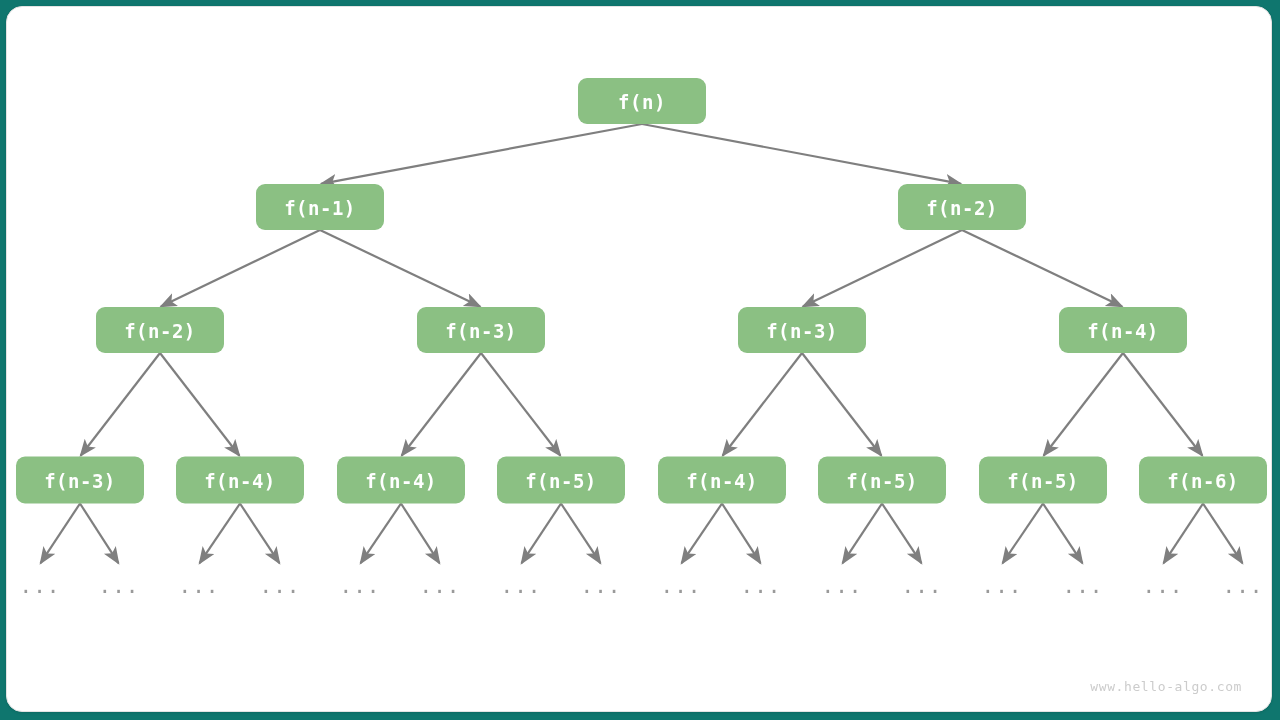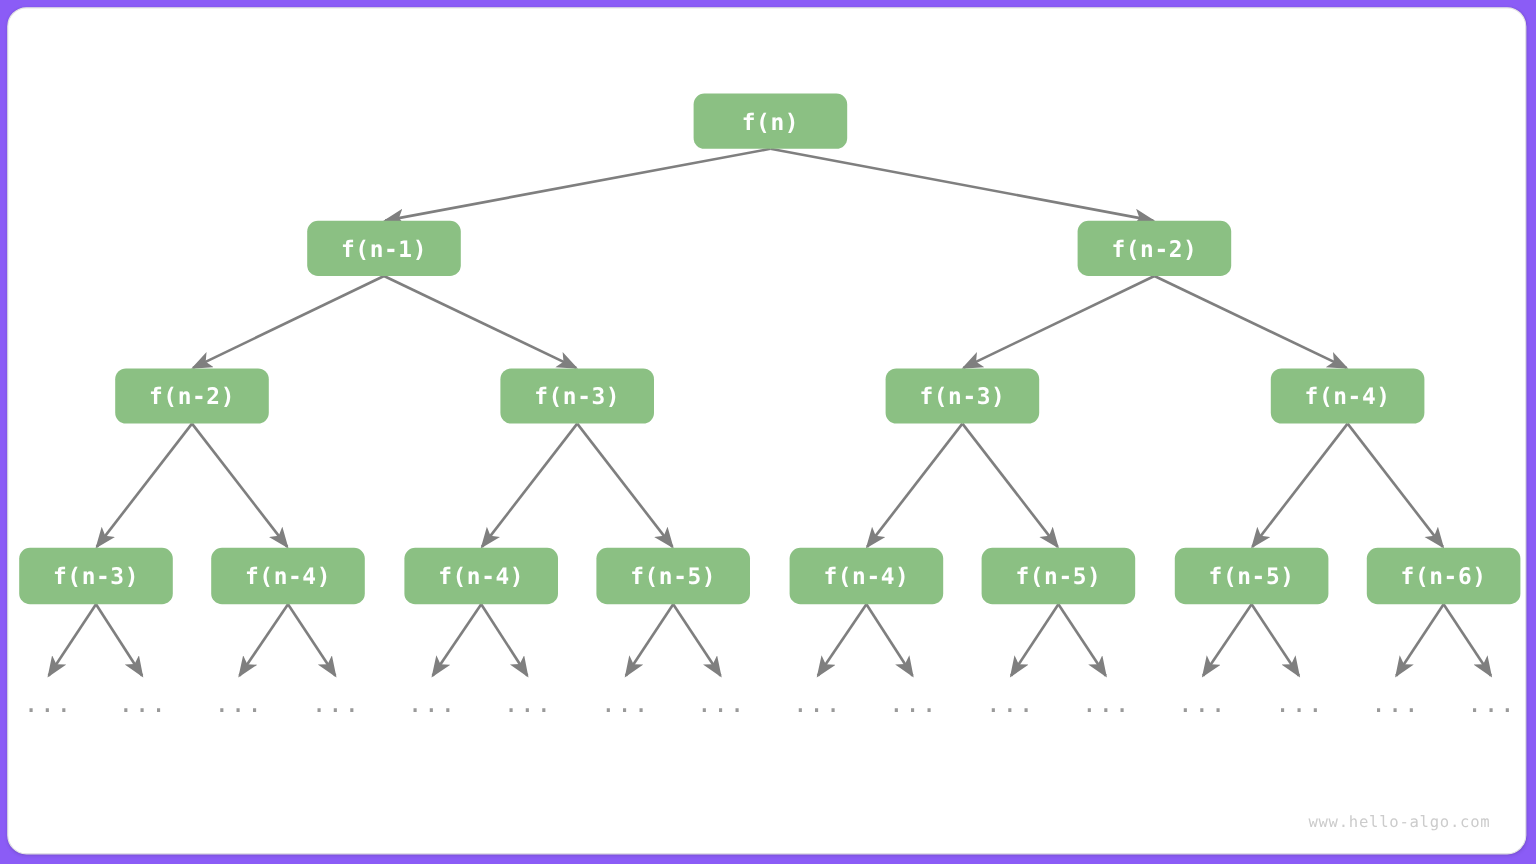--- a/index.html
+++ b/index.html
@@ -6,21 +6,21 @@
     margin: 0;
     padding: 0;
     background: #ffffff;
     font-family: "DejaVu Sans Mono", "Liberation Mono", monospace;
   }
   #canvas {
     position: relative;
     width: 1280px;
     height: 720px;
     overflow: hidden;
-    background: #8b5cf6;
+    background: #0f766e;
   }
   
   .card {
     position: absolute;
     left: 6px;
     top: 6px;
     width: 1266px;
     height: 706px;
     box-sizing: border-box;
     background: #ffffff;

